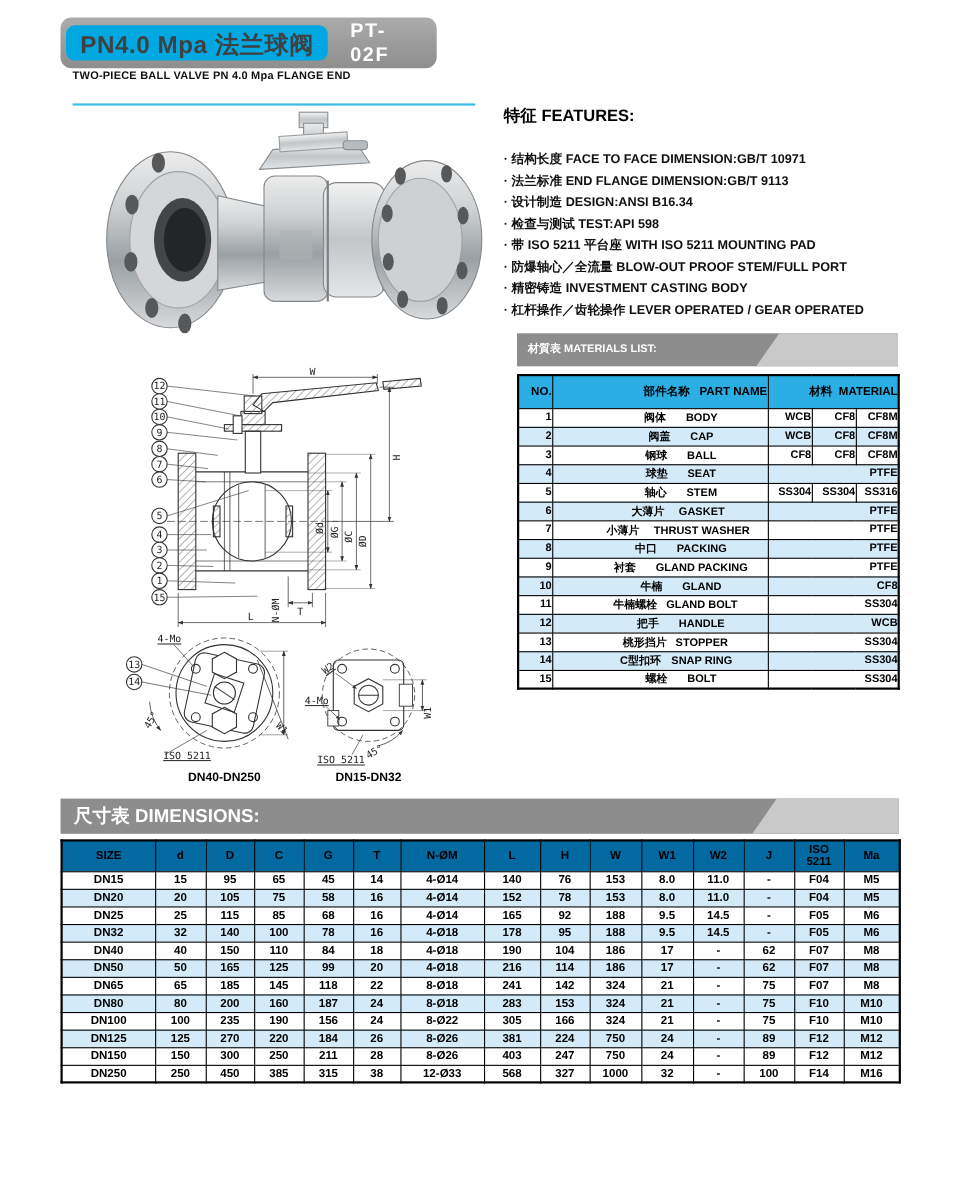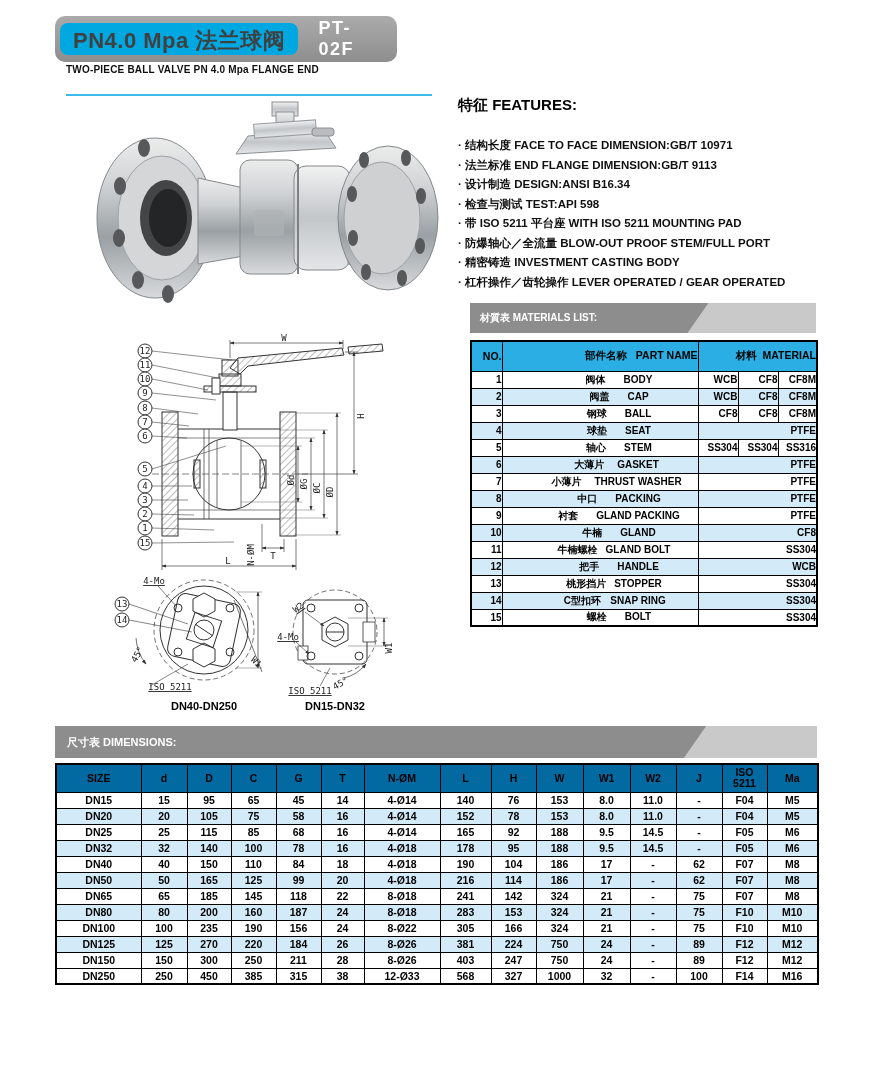--- a/index.html
+++ b/index.html
@@ -34,21 +34,21 @@
   table{border-collapse:collapse}
   .mat-table{width:100%;border:2px solid #000;table-layout:fixed}
   .mat-table th,.mat-table td{border:1px solid #000;font-size:10px;font-weight:bold;text-align:right;height:17px;padding:0;color:#000}
   .mat-table thead th{background:#2aaee3;height:30px;font-size:10.5px}
   .mat-table td.c-part{text-align:center}
   .mat-table .zh{display:inline-block;width:76px;padding-left:20px}
   tr.alt{background:#d3ebf9}
 
   
   .dimensions{left:55px;top:726px;width:762px}
-  .dimensions .banner{height:32px;line-height:32px;font-size:11px;padding-left:12px;margin-bottom:5px}
+  .dimensions .banner{height:32px;line-height:32px;font-size:17px;padding-left:12px;margin-bottom:5px}
   .dimensions .banner::after{left:84%;right:-14px}
   .dim-table{width:100%;border:2px solid #000;table-layout:fixed}
   .dim-table th,.dim-table td{border:1px solid #000;font-size:10.5px;font-weight:bold;text-align:center;height:16px;padding:0;color:#000}
   .dim-table thead th{background:#0369a1;height:28px;white-space:pre-line;line-height:11px}
 
   
   .photo{left:58px;top:98px}
   .drawing{left:92px;top:334px}
   .drawing text{font-family:"DejaVu Sans Mono",monospace;font-size:9px;fill:#222}
   .drawing text.cap{font-family:"Liberation Sans",sans-serif;font-weight:bold;font-size:11px;fill:#000}

